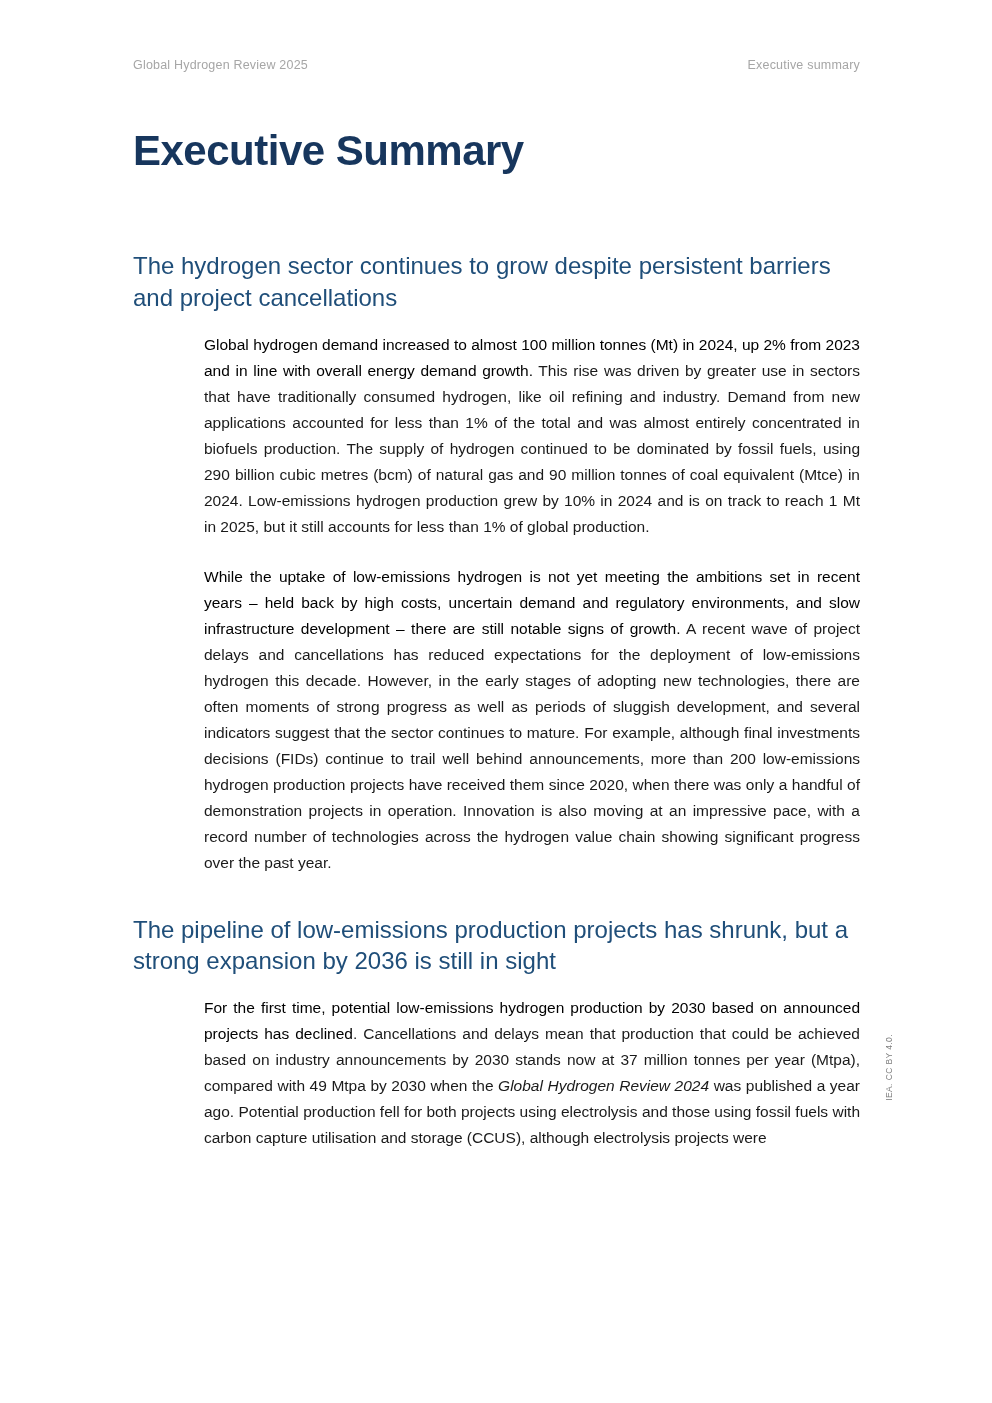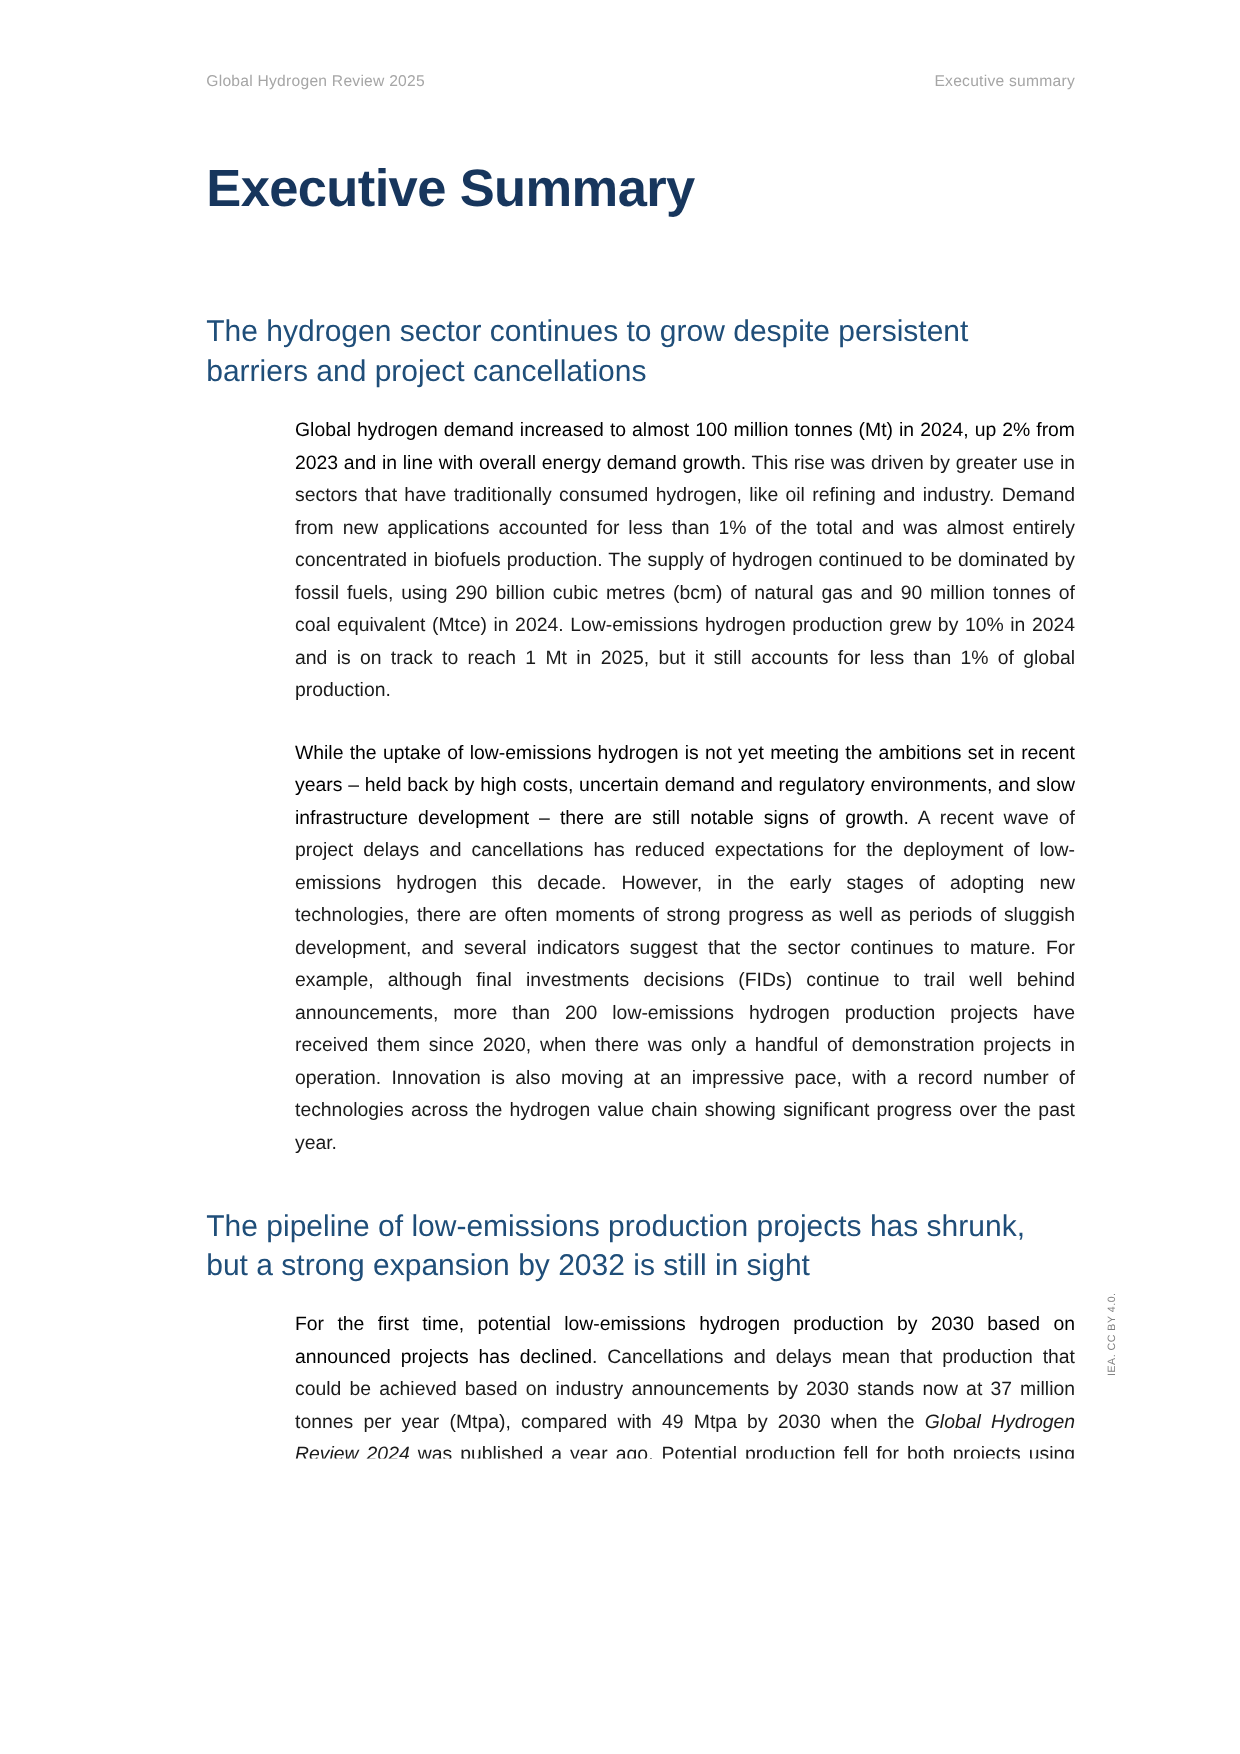--- a/index.html
+++ b/index.html
@@ -9,21 +9,20 @@
     color: #231f20;
     -webkit-font-smoothing: antialiased;
   }
   .page {
     position: relative;
     width: 992px;
     height: 1167px;
     margin: 0 auto;
     background: #ffffff;
     overflow: hidden;
-    padding-left: 32px;
   }
   .content {
     padding: 58px 132px 0 133px;
   }
   .page-header {
     display: flex;
     justify-content: space-between;
     font-size: 12.5px;
     color: #a6a6a6;
     letter-spacing: 0.2px;
@@ -90,21 +89,21 @@
 
     <section>
       <h2 class="section-heading">The hydrogen sector continues to grow despite persistent barriers and project cancellations</h2>
 
       <p class="body-para"><strong>Global hydrogen demand increased to almost 100 million tonnes (Mt) in 2024, up 2% from 2023 and in line with overall energy demand growth.</strong><span> This rise was driven by greater use in sectors that have traditionally consumed hydrogen, like oil refining and industry. Demand from new applications accounted for less than 1% of the total and was almost entirely concentrated in biofuels production. The supply of hydrogen continued to be dominated by fossil fuels, using 290 billion cubic metres (bcm) of natural gas and 90 million tonnes of coal equivalent (Mtce) in 2024. Low-emissions hydrogen production grew by 10% in 2024 and is on track to reach 1 Mt in 2025, but it still accounts for less than 1% of global production.</span></p>
 
       <p class="body-para"><strong>While the uptake of low-emissions hydrogen is not yet meeting the ambitions set in recent years – held back by high costs, uncertain demand and regulatory environments, and slow infrastructure development – there are still notable signs of growth.</strong><span> A recent wave of project delays and cancellations has reduced expectations for the deployment of low-emissions hydrogen this decade. However, in the early stages of adopting new technologies, there are often moments of strong progress as well as periods of sluggish development, and several indicators suggest that the sector continues to mature. For example, although final investments decisions (FIDs) continue to trail well behind announcements, more than 200 low-emissions hydrogen production projects have received them since 2020, when there was only a handful of demonstration projects in operation. Innovation is also moving at an impressive pace, with a record number of technologies across the hydrogen value chain showing significant progress over the past year.</span></p>
     </section>
 
     <section>
-      <h2 class="section-heading">The pipeline of low-emissions production projects has shrunk, but a strong expansion by 2032 is still in sight</h2>
+      <h2 class="section-heading">The pipeline of low-emissions production projects has shrunk, but a strong expansion by 2036 is still in sight</h2>
 
       <p class="body-para"><strong>For the first time, potential low-emissions hydrogen production by 2030 based on announced projects has declined</strong><span>. Cancellations and delays mean that production that could be achieved based on industry announcements by 2030 stands now at 37 million tonnes per year (Mtpa), compared with 49 Mtpa by 2030 when the </span><em>Global Hydrogen Review 2024</em><span> was published a year ago. Potential production fell for both projects using electrolysis and those using fossil fuels with carbon capture utilisation and storage (CCUS), although electrolysis projects were</span></p>
     </section>
 
   </div>
 
   <footer class="page-footer">
     <span>Page | 7</span>
   </footer>
 

